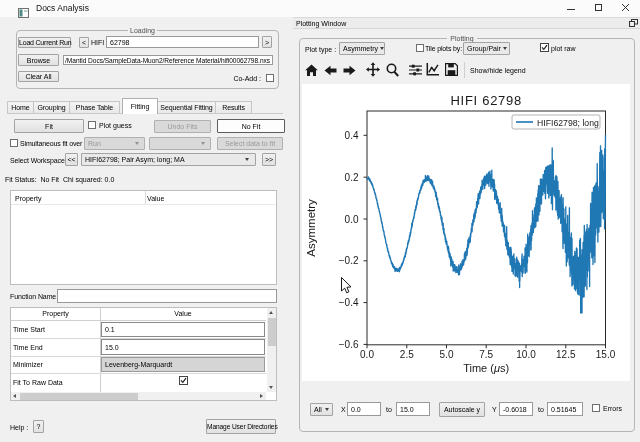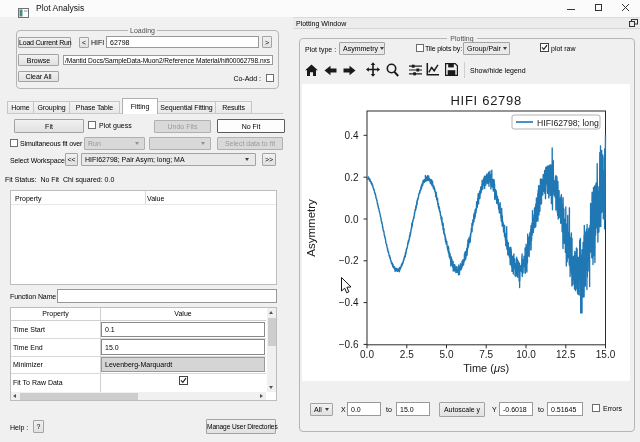--- a/index.html
+++ b/index.html
@@ -31,21 +31,21 @@
 <div id="app">
 
 <div class="abs" style="left:0;top:0;width:640px;height:17px;background:#fbfbfb;"></div>
 <div class="abs" style="left:18px;top:4px;width:11px;height:10px;">
 <svg width="11" height="10" viewBox="0 0 11 10">
         <rect x="0.5" y="0.5" width="10" height="9" fill="#fdfdfd" stroke="#707070"></rect>
         <rect x="1.5" y="1.5" width="3" height="7" fill="#4d8984"></rect>
         <rect x="6" y="2" width="3.5" height="2" fill="#b9cccc"></rect>
       </svg>
 </div>
-<div class="lbl" style="left:36px;top:3px;font-size:8.5px;line-height:11px;color:#111;">Plot Analysis</div>
+<div class="lbl" style="left:36px;top:3px;font-size:8.5px;line-height:11px;color:#111;">Docs Analysis</div>
 <div class="abs" style="left:567px;top:9px;width:8px;height:1px;background:#333;"></div>
 <div class="abs" style="left:595px;top:4px;width:7px;height:7px;border:1px solid #333;"></div>
 <svg class="abs" style="left:621px;top:3px;" width="9" height="9" viewBox="0 0 9 9">
       <path d="M1 1 L8 8 M8 1 L1 8" stroke="#333" stroke-width="1"></path>
     </svg>
 
 <div class="gbox" style="left:16px;top:30px;width:263px;height:59px;"></div>
 <div class="glabel" style="left:128px;top:26px;width:29px;">Loading</div>
 <div class="btn" style="left:18px;top:37px;width:53px;height:11px;line-height:10px;letter-spacing:-0.2px;">Load Current Run</div>
 <div class="btn" style="left:79px;top:37px;width:10px;height:11px;line-height:10px;">&lt;</div>

